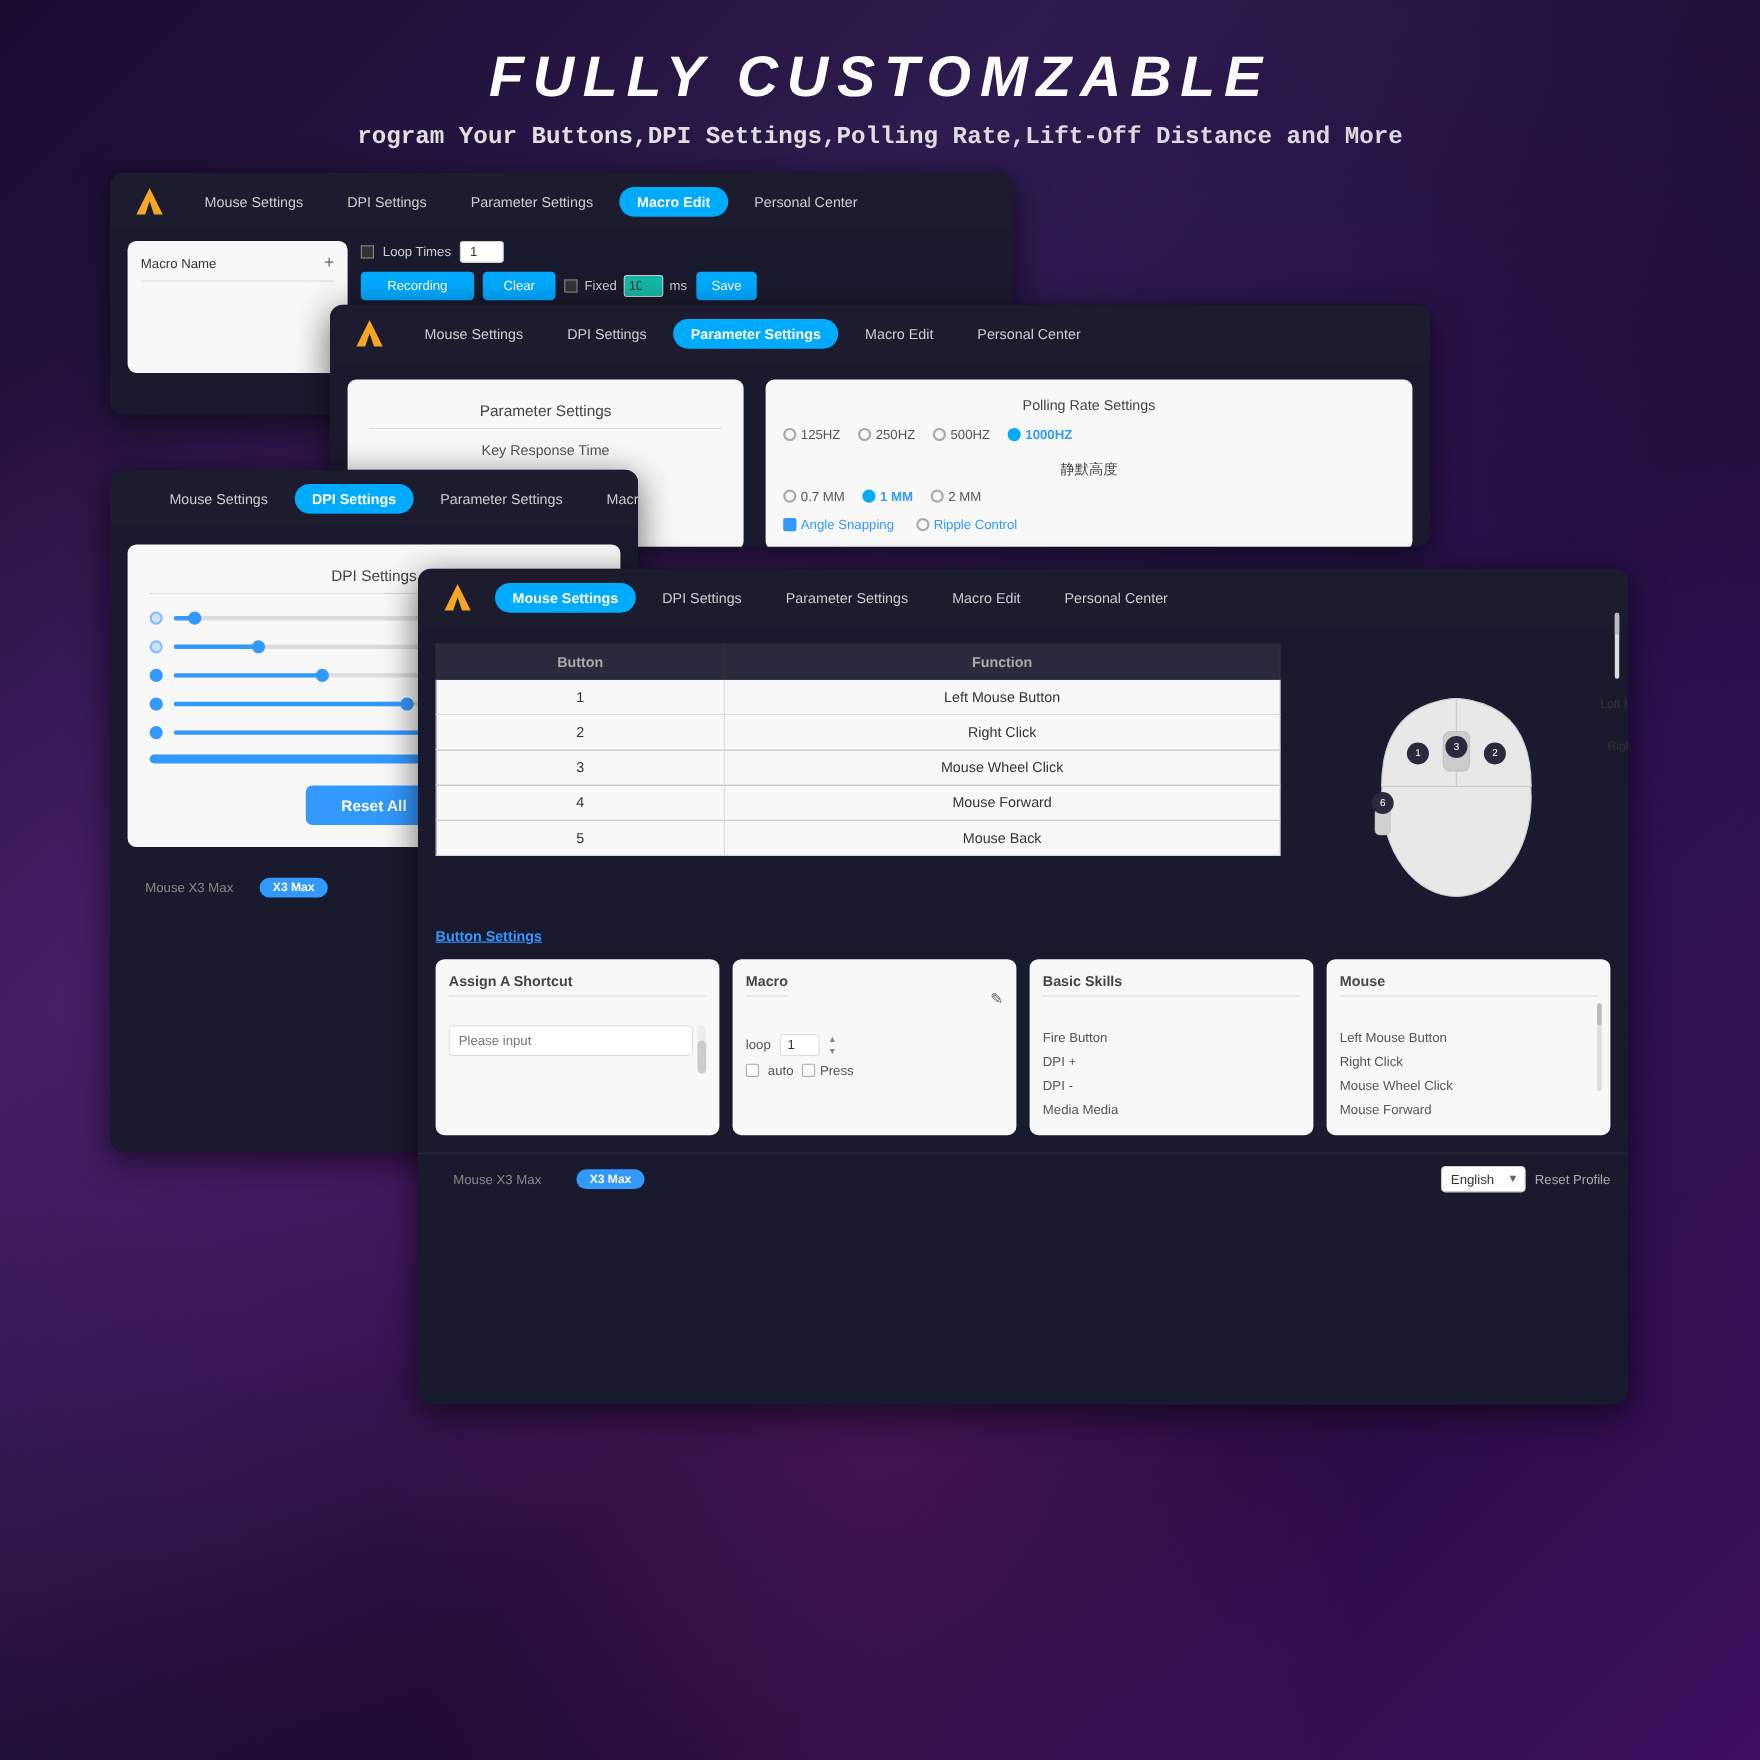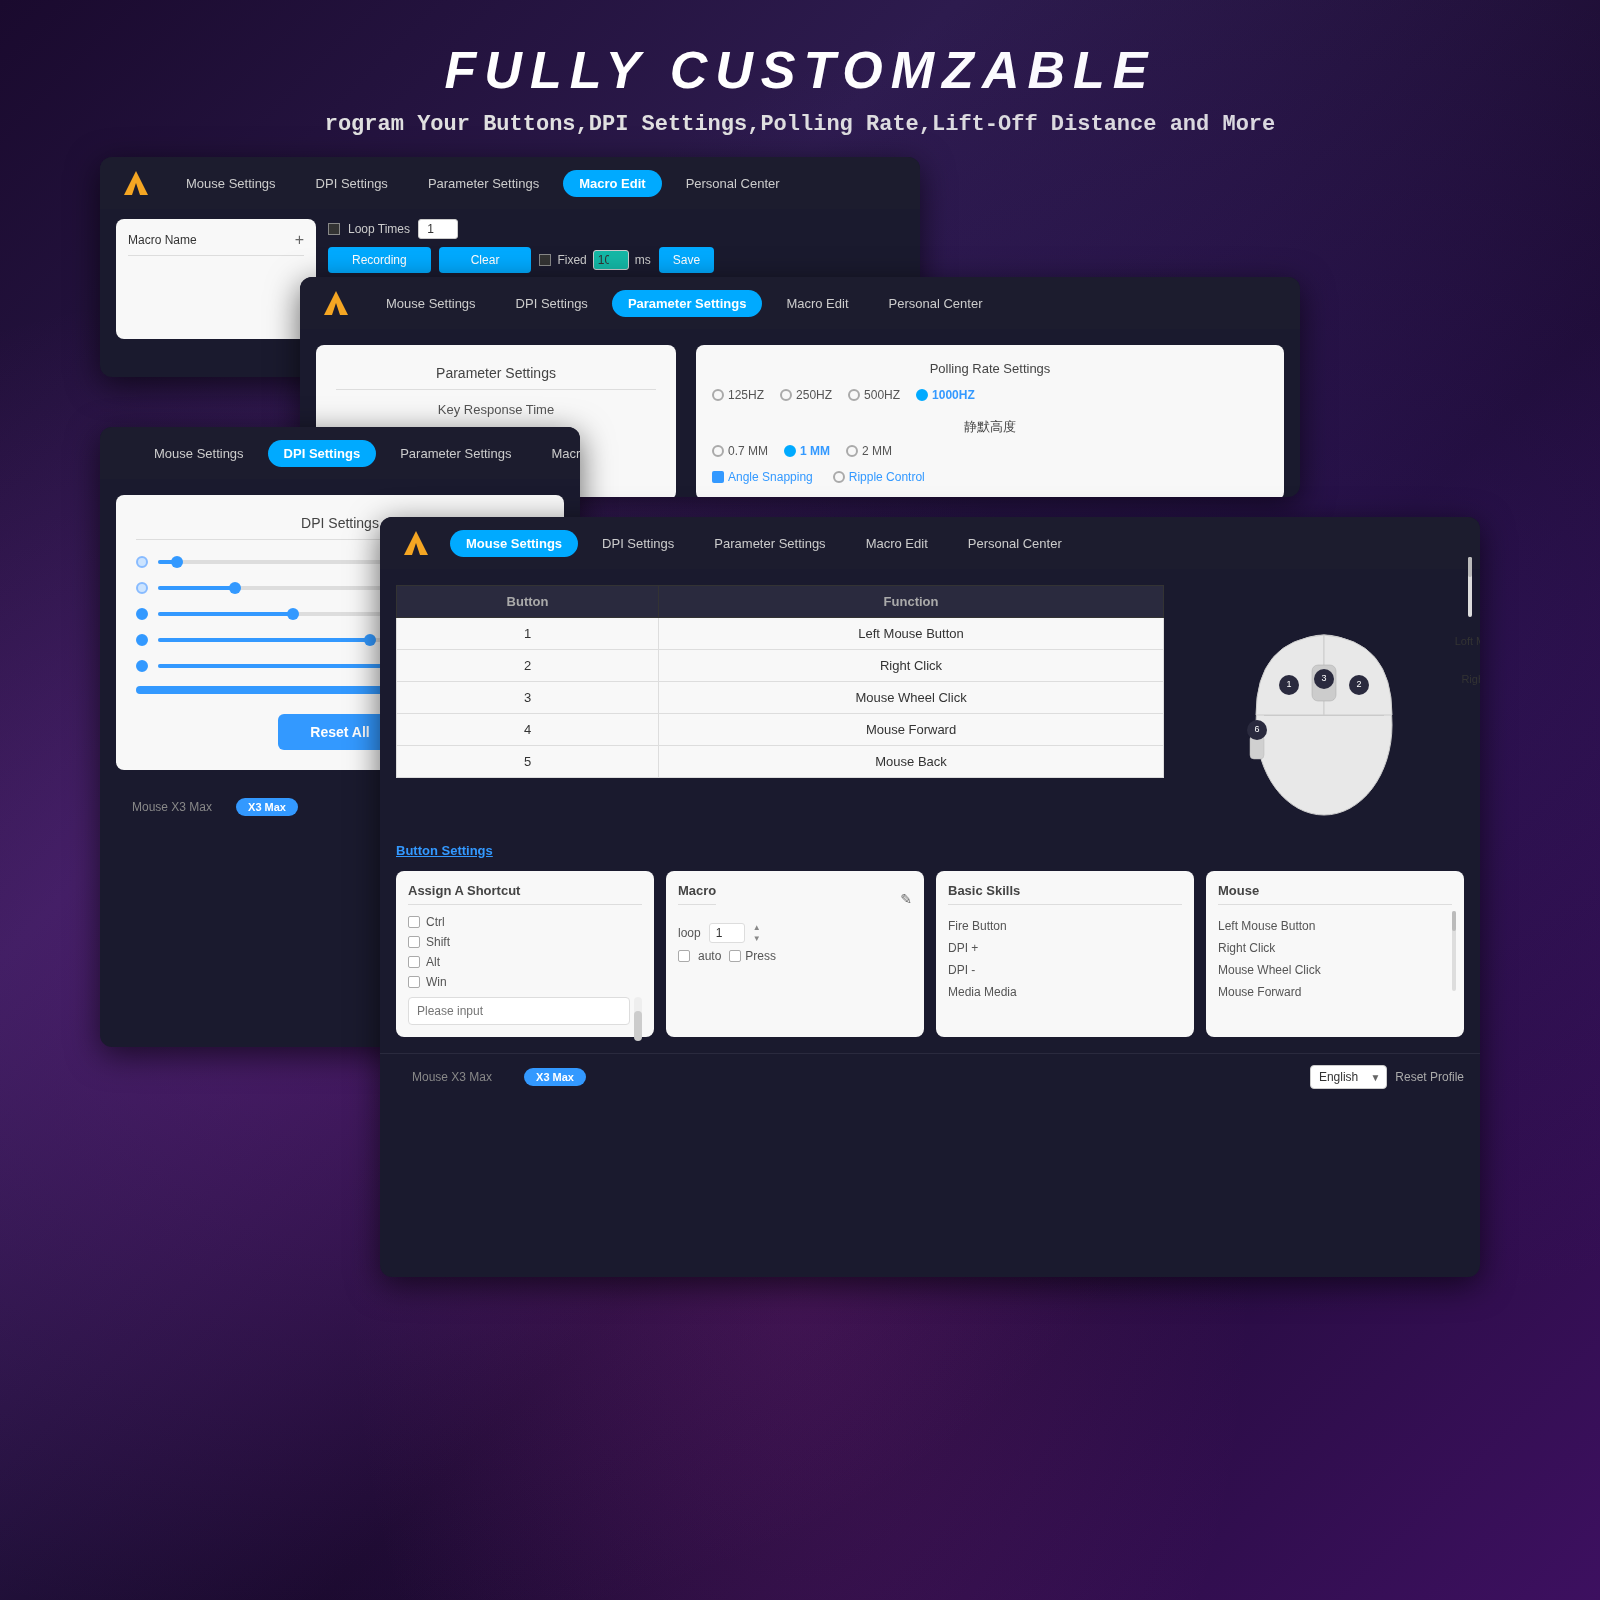--- a/index.html
+++ b/index.html
@@ -152,21 +152,21 @@
       border-radius: 4px;
       padding: 6px 24px;
       font-size: 12px;
       cursor: pointer;
     }
     .btn-clear {
       background: #00aaff;
       color: #fff;
       border: none;
       border-radius: 4px;
-      padding: 6px 32px;
+      padding: 6px 19px;
       font-size: 12px;
       cursor: pointer;
     }
     .btn-save {
       background: #00aaff;
       color: #fff;
       border: none;
       border-radius: 4px;
       padding: 6px 14px;
       font-size: 12px;
@@ -462,21 +462,21 @@
       background: #f8f8f8;
       border-radius: 8px;
       padding: 12px;
     }
     .panel-title {
       font-size: 13px;
       color: #444;
       font-weight: bold;
       border-bottom: 1px solid #ddd;
       padding-bottom: 6px;
-      margin-bottom: 10px;
+      margin-bottom: 26px;
     }
     .panel-item {
       font-size: 12px;
       color: #555;
       padding: 4px 0;
       display: flex;
       align-items: center;
       gap: 6px;
     }
     .assign-checkboxes {
@@ -876,38 +876,20 @@
       </div>
 
       <div>
         <span class="button-settings-link">Button Settings</span>
       </div>
 
       <div class="shortcut-panels">
 
         <div class="shortcut-panel">
           <div class="panel-title">Assign A Shortcut</div>
-          <div class="assign-checkboxes">
-            <div class="assign-checkbox-row">
-              <div class="check-box"></div>
-              <span>Ctrl</span>
-            </div>
-            <div class="assign-checkbox-row">
-              <div class="check-box"></div>
-              <span>Shift</span>
-            </div>
-            <div class="assign-checkbox-row">
-              <div class="check-box"></div>
-              <span>Alt</span>
-            </div>
-            <div class="assign-checkbox-row">
-              <div class="check-box"></div>
-              <span>Win</span>
-            </div>
-          </div>
           <div class="assign-input-area">
             <input class="assign-input" placeholder="Please input" type="text" style="">
             <div class="assign-scrollbar">
               <div class="assign-scrollbar-thumb"></div>
             </div>
           </div>
         </div>
 
         <div class="shortcut-panel">
           <div style="display:flex;justify-content:space-between;align-items:center;">

